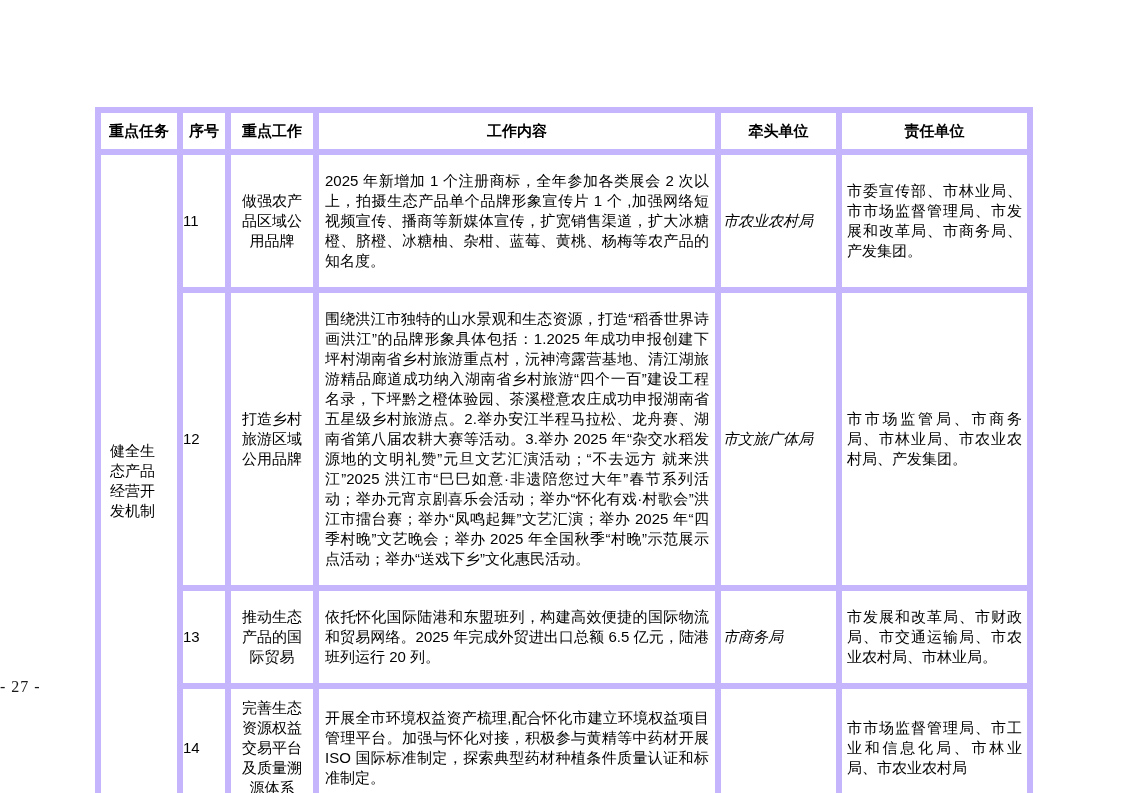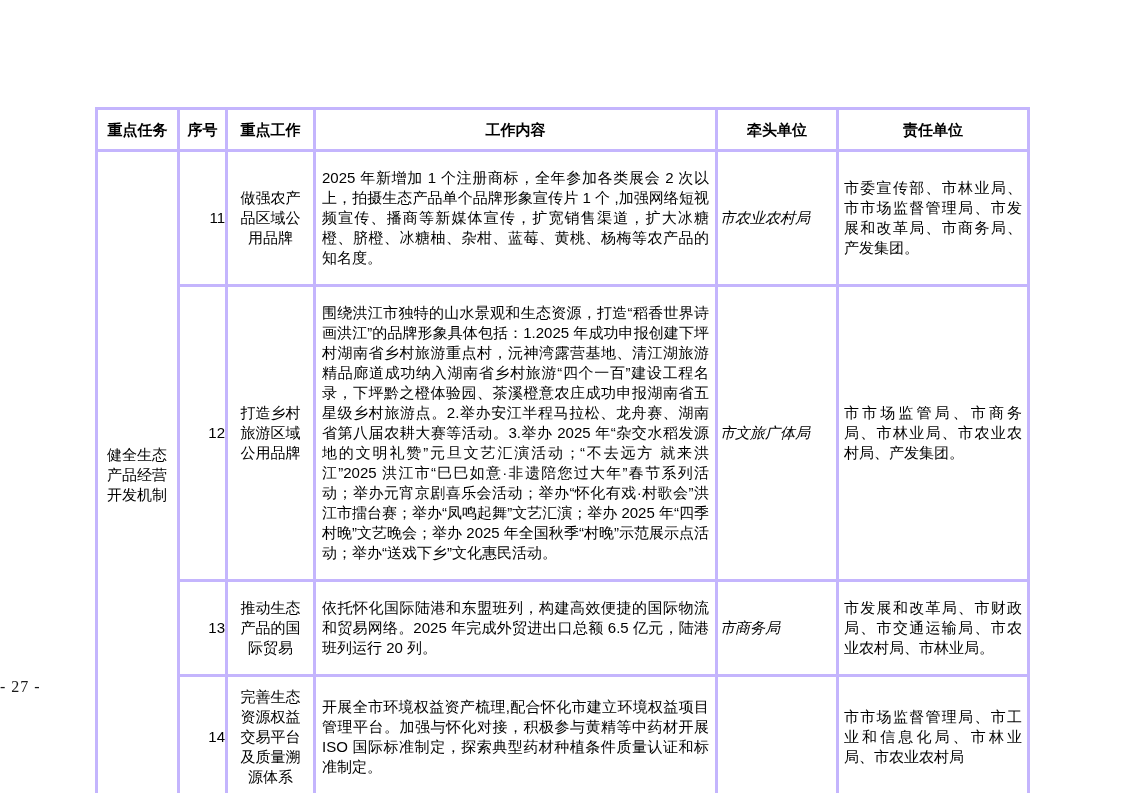--- a/index.html
+++ b/index.html
@@ -20,21 +20,21 @@
     position: absolute;
     left: 95px;
     top: 107px;
     width: 932px;
     height: 563px;
     border-collapse: collapse;
     table-layout: fixed;
     border: 3px solid #000000;
   }
   table.plan th, table.plan td {
-    border: 3px solid #c4b5fd;
+    border: 6px solid #c4b5fd;
     vertical-align: middle;
     font-size: 15px;
     line-height: 20px;
     overflow: hidden;
   }
   table.plan th {
     font-weight: bold;
     text-align: center;
     padding: 0 2px;
   }
@@ -50,21 +50,21 @@
   col.c-cont { width: 402px; }
   col.c-lead { width: 121px; }
   col.c-resp { width: 191px; }
 
   td.task {
     font-weight: normal;
     text-align: left;
     padding: 0 9px;
   }
   td.no {
-    text-align: right;
+    text-align: left;
     padding: 0;
   }
   td.work {
     text-align: center;
     padding: 0 10px;
   }
   td.cont {
     text-align: justify;
     padding: 16px 6px;
   }

